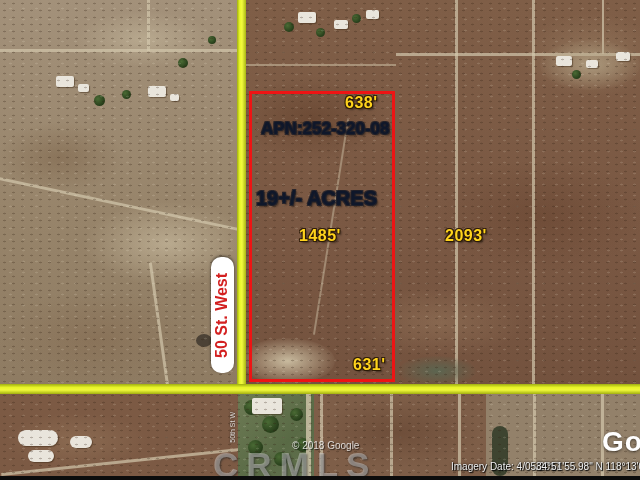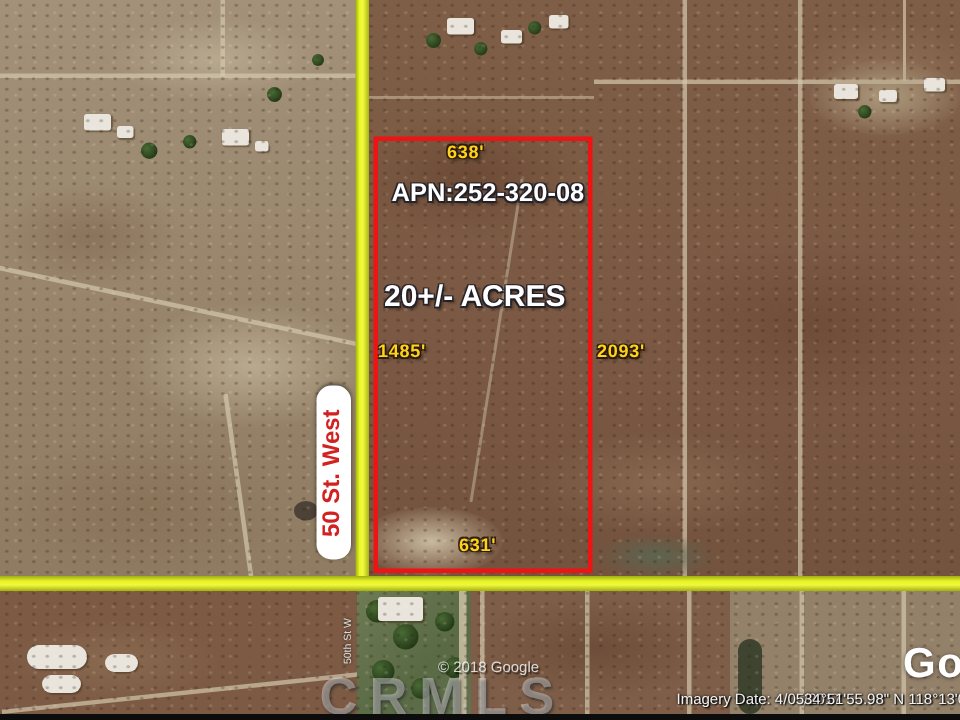--- a/index.html
+++ b/index.html
@@ -50,24 +50,24 @@
   .tree{border-radius:50%;background:radial-gradient(circle at 35% 35%,#4a6a34,#243a18 75%);}
   
   .road-v{left:237px;top:0;width:9px;height:393px;z-index:3;
     background:linear-gradient(90deg,#9fae10,#eaf628 30%,#f2fa3e 55%,#a8b612);}
   .road-h{left:0;top:384px;width:640px;height:10px;z-index:3;
     background:linear-gradient(180deg,#9fae10,#e8f428 35%,#f0f83c 60%,#a2b00e);}
   
   .parcel-outline{left:249px;top:91px;width:146px;height:291px;
     border:3px solid #ee1414;z-index:4;}
   
-  .dim{z-index:5;font-weight:bold;font-size:12px;color:#ffd31c;letter-spacing:.5px;
+  .dim{z-index:5;font-weight:bold;font-size:16px;color:#ffd31c;letter-spacing:.5px;
     text-shadow:-1px -1px 0 rgba(42,26,6,.9),1px -1px 0 rgba(42,26,6,.9),
-      -1px 1px 0 rgba(42,26,6,.9),1px 1px 0 rgba(42,26,6,.9),2px 2px 2px rgba(0,0,0,.45);}
-  .cyan{z-index:5;font-weight:bold;color:#ffffff;
+      -1px 1px 0 rgba(42,26,6,.9),1px 1px 0 rgba(42,26,6,.9),2px 2px 2px rgba(0,0,0,.45);margin-left:47px;}
+  .cyan{z-index:5;font-weight:bold;color:#0f172a;
     text-shadow:-1px -1px 0 rgba(30,30,40,.85),1px -1px 0 rgba(30,30,40,.85),
       -1px 1px 0 rgba(30,30,40,.85),1px 1px 0 rgba(30,30,40,.85),2px 2px 2px rgba(0,0,0,.4);}
   .zoning{z-index:5;left:248px;top:276px;width:144px;text-align:center;
     font-weight:bold;font-size:19px;line-height:24px;color:#2fdcc8;
     text-shadow:-1.5px -1.5px 0 #fdf3c6,1.5px -1.5px 0 #fdf3c6,-1.5px 1.5px 0 #fdf3c6,
       1.5px 1.5px 0 #fdf3c6,0 0 6px #fbecae,2px 2px 3px rgba(120,60,10,.55);}
   .sign{z-index:6;background:#ffffff;border-radius:7px;color:#d32020;font-weight:bold;
     box-shadow:0 1px 3px rgba(0,0,0,.55);}
   .sign-h{left:467px;top:351px;height:29px;padding:2px 8px 0 8px;font-size:20px;white-space:nowrap;}
   .sign-v{left:211px;top:257px;width:23px;height:116px;border-radius:10px;
@@ -156,21 +156,21 @@
   <div class="road-h"></div>
 
   <div class="parcel-outline"></div>
 
   <div class="dim" style="left:298px;top:94px">638'</div>
   <div class="dim" style="left:252px;top:227px">1485'</div>
   <div class="dim" style="left:398px;top:227px">2093'</div>
   <div class="dim" style="left:306px;top:356px">631'</div>
 
   <div class="cyan" style="left:261px;top:119px;font-size:17px">APN:252-320-08</div>
-  <div class="cyan" style="left:256px;top:187px;font-size:20px">20+/- ACRES</div>
+  <div class="cyan" style="left:256px;top:187px;font-size:20px">19+/- ACRES</div>
 
   <div class="sign sign-v">50 St. West</div>
   <div class="faint-street">50th St W</div>
 
   <div class="crmls">CRMLS</div>
   <div class="gcopy">© 2018 Google</div>
   <div class="golo">Go</div>
   <div class="attr" style="left:451px">Imagery Date: 4/05/2017</div>
   <div class="attr" style="left:536px">34°51'55.98" N 118°13'09.08" W</div>
   <div class="blackbar"></div>

